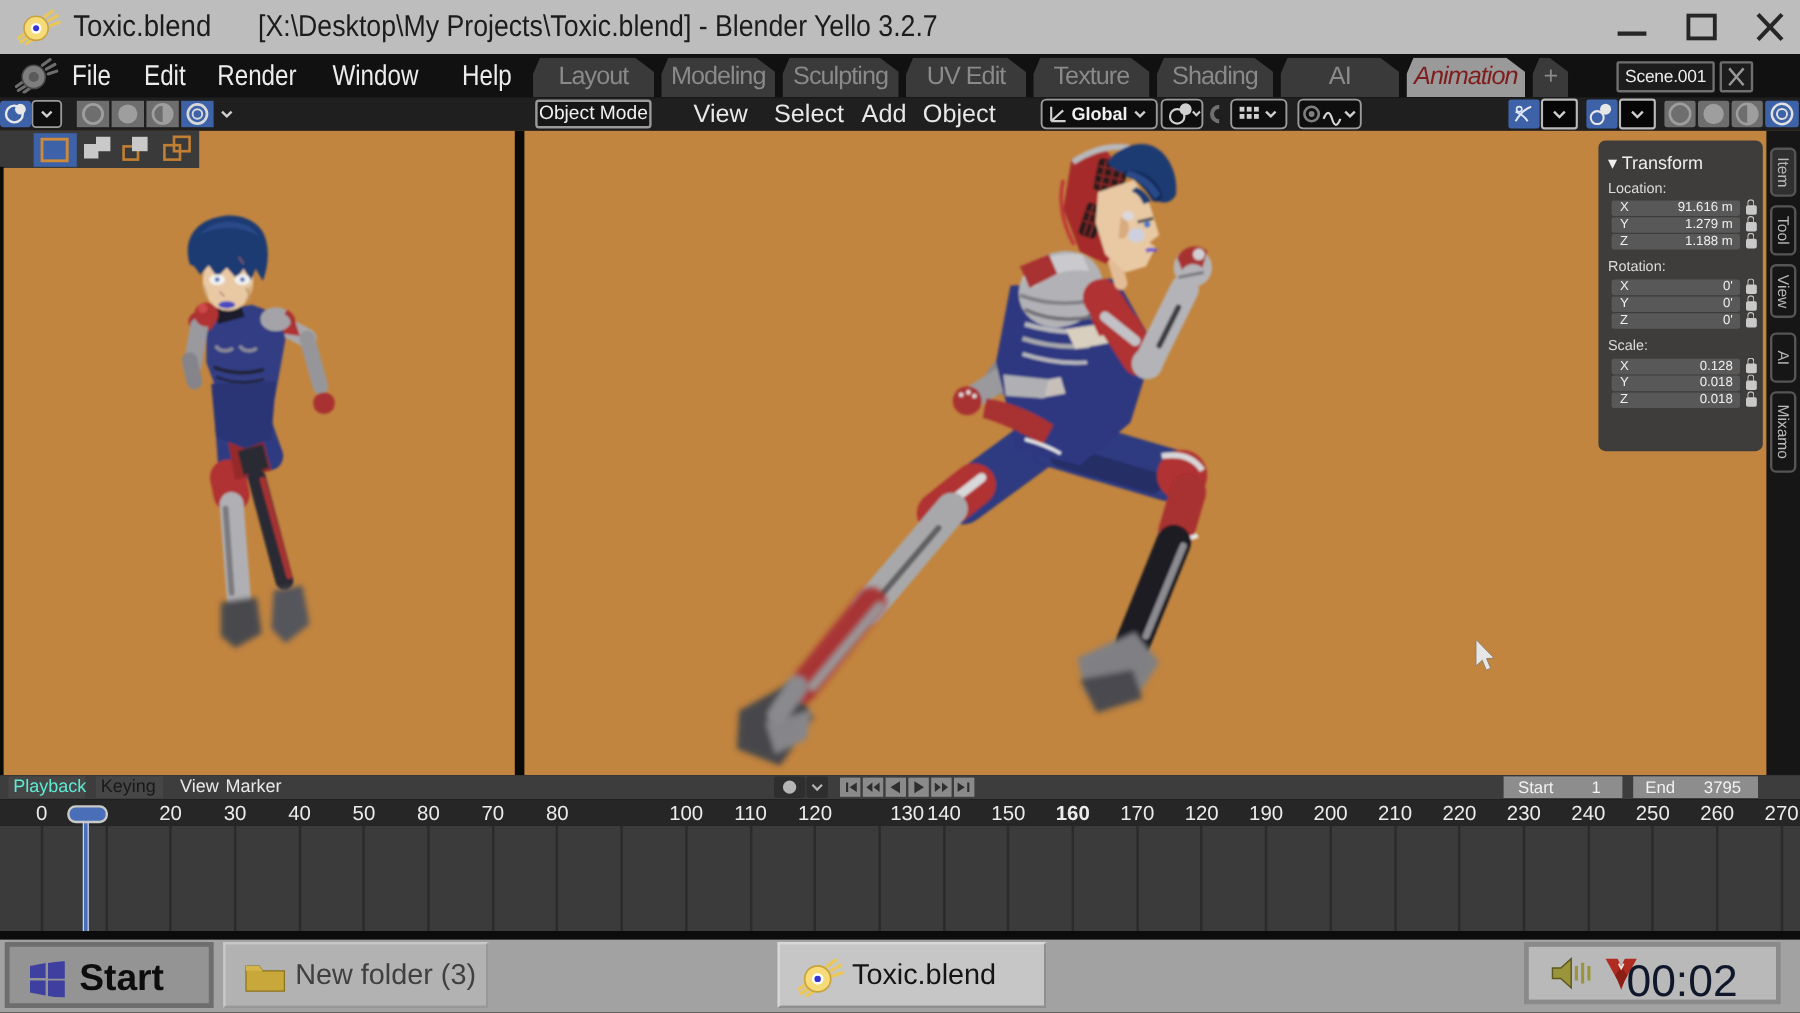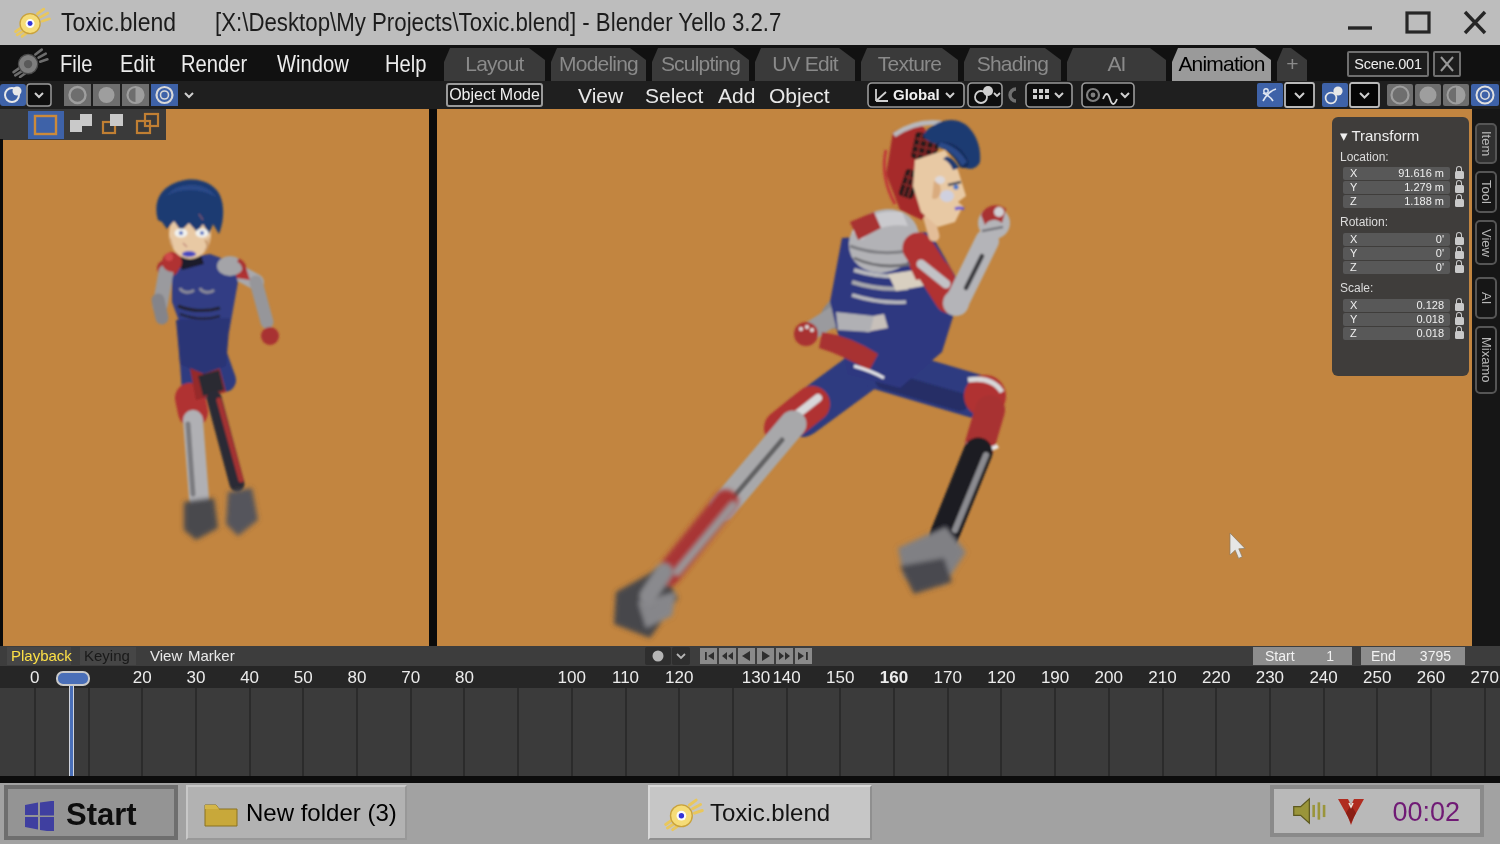--- a/index.html
+++ b/index.html
@@ -13,21 +13,21 @@
   #titlebar .t1 { position:absolute; left:61px; top:8px; font-size:25px; transform:scaleX(0.92); transform-origin:0 50%; }
   #titlebar .t2 { position:absolute; left:215px; top:8px; font-size:25px; transform:scaleX(0.89); transform-origin:0 50%; }
 
   
   #menubar { left:0; top:45px; width:1500px; height:36px; background:#111111; color:#ececec; }
   .menuitem { position:absolute; top:5px; font-size:24px; transform:scaleX(0.84); transform-origin:0 50%; }
   .wstab { position:absolute; top:3px; height:33px; background:#3a3a3a; color:#8a8a8a;
     font-size:21px; text-align:center; line-height:31px; letter-spacing:-0.8px;
     clip-path: polygon(0 14px, 6px 0, calc(100% - 16px) 0, 100% 12px, 100% 100%, 0 100%);
   }
-  .wstab.active { background:#9a9a9a; color:#000000; }
+  .wstab.active { background:#9a9a9a; color:#7f1d1d;font-style:italic; }
 
   
   #toolbar { left:0; top:81px; width:1500px; height:28px; background:#1f1f1f; color:#e8e8e8; }
   .tbtext { position:absolute; top:3px; font-size:21px; }
 
   
   #vpwrap { left:0; top:109px; width:1500px; height:537px; background:#c28540; }
   #vsep { left:429px; top:0; width:8px; height:537px; background:#0b0b0b; }
   #leftedge { left:0; top:30px; width:3px; height:507px; background:#0b0b0b; }
   #selbar { left:0; top:0; width:166px; height:31px; background:#3a3a3a; }
@@ -442,21 +442,21 @@
     <div class="abs" id="rightcol">
       <div class="sidetab" style="top:14px;height:41px;background:#303030">Item</div>
       <div class="sidetab" style="top:62px;height:42px">Tool</div>
       <div class="sidetab" style="top:111px;height:45px">View</div>
       <div class="sidetab" style="top:168px;height:42px">AI</div>
       <div class="sidetab" style="top:217px;height:68px">Mixamo</div>
     </div>
   </div>
 
   <div class="abs" id="tl-hdr">
-    <div class="abs" style="left:7px;top:1px;width:64px;height:18px;background:#464646;color:#fde047;font-size:15px;line-height:18px;padding-left:4px">Playback</div>
+    <div class="abs" style="left:7px;top:1px;width:64px;height:18px;background:#464646;color:#5eead4;font-size:15px;line-height:18px;padding-left:4px">Playback</div>
     <div class="abs" style="left:80px;top:1px;width:56px;height:18px;background:#464646;color:#191919;font-size:15px;line-height:18px;padding-left:4px">Keying</div>
     <div class="abs" style="left:150px;top:1px;font-size:15px">View</div>
     <div class="abs" style="left:188px;top:1px;font-size:15px">Marker</div>
     <svg class="abs" style="left:645px;top:0" width="170" height="20" viewBox="0 0 170 20">
       <rect x="0" y="1" width="26" height="18" rx="2" fill="#2e2e2e"></rect>
       <circle cx="13" cy="10" r="5.5" fill="#b5b5b5"></circle>
       <rect x="27" y="1" width="18" height="18" rx="2" fill="#2e2e2e"></rect>
       <path d="M32 8 l4 4 l4 -4" stroke="#b5b5b5" stroke-width="1.8" fill="none"></path>
       <g fill="#cdcdcd">
         <rect x="55" y="2" width="17" height="16" fill="#8a8a8a"></rect>
@@ -550,21 +550,21 @@
         <polygon points="0,16 13,16 13,28.5 0,26" fill="#3f3fa0"></polygon>
         <polygon points="15,16 29,16 29,31 15,29" fill="#3f3fa0"></polygon>
       </svg>
       <span style="position:absolute;left:58px;top:8px;font-weight:bold;font-size:31px;color:#0d0d0d">Start</span>
     </div>
     <div class="tkbtn" style="left:186px;width:221px;background:#b2b2b2;border:2px solid #989898;border-top-color:#c8c8c8;border-left-color:#c8c8c8">
       <svg class="abs" style="left:16px;top:14px" width="34" height="26" viewBox="0 0 34 26">
           <path d="M1 4 L12 4 L15 8 L33 8 L33 25 L1 25 Z" fill="#c8a83a" stroke="#8a7320" stroke-width="1"></path>
           <path d="M1 4 L12 4 L15 8 L1 8 Z" fill="#d4b648"></path>
         </svg>
-      <span style="position:absolute;left:58px;top:12px;font-size:24px;color:#000000;white-space:nowrap">New folder (3)</span>
+      <span style="position:absolute;left:58px;top:12px;font-size:24px;color:#404040;white-space:nowrap">New folder (3)</span>
     </div>
     <div class="tkbtn" style="left:648px;width:224px;background:#c6c6c6;border:2px solid #8f8f8f;border-top-color:#d8d8d8;border-left-color:#d8d8d8">
       <svg class="abs" style="left:14px;top:8px" width="40" height="38" viewBox="0 0 46 38">
         <g stroke="#e9c75c" stroke-width="3.4" stroke-linecap="round">
           <line x1="29" y1="9" x2="37" y2="3"></line>
             <line x1="33" y1="13" x2="42" y2="8"></line>
             <line x1="35" y1="18" x2="44" y2="15"></line>
           <line x1="9" y1="26" x2="2" y2="31"></line>
             <line x1="12" y1="30" x2="4" y2="35"></line>
             <line x1="17" y1="32" x2="10" y2="37"></line>
@@ -582,17 +582,17 @@
             <path d="M25 9 v14"></path>
             <path d="M31 6 v20"></path>
             <path d="M37 9 v14"></path>
           </g>
       </svg>
       <svg class="abs" style="left:62px;top:8px" width="30" height="30" viewBox="0 0 30 30">
         <path d="M2 2 L12 2 L15 8 L18 2 L28 2 L18 20 L15 28 L12 20 Z" fill="#b02c20"></path>
         <path d="M15 8 L10 16 L15 26 L20 16 Z" fill="#8a1e14"></path>
         <path d="M13 6 L15 10 L17 6" stroke="#e8e4dc" stroke-width="1.6" fill="none"></path>
       </svg>
-      <span style="position:absolute;right:20px;top:8px;font-size:27px;color:#701a75">00:02</span>
+      <span style="position:absolute;right:32px;top:8px;font-size:37px;color:#0f172a">00:02</span>
     </div>
   </div>
 
 </div>
 
 </body></html>

